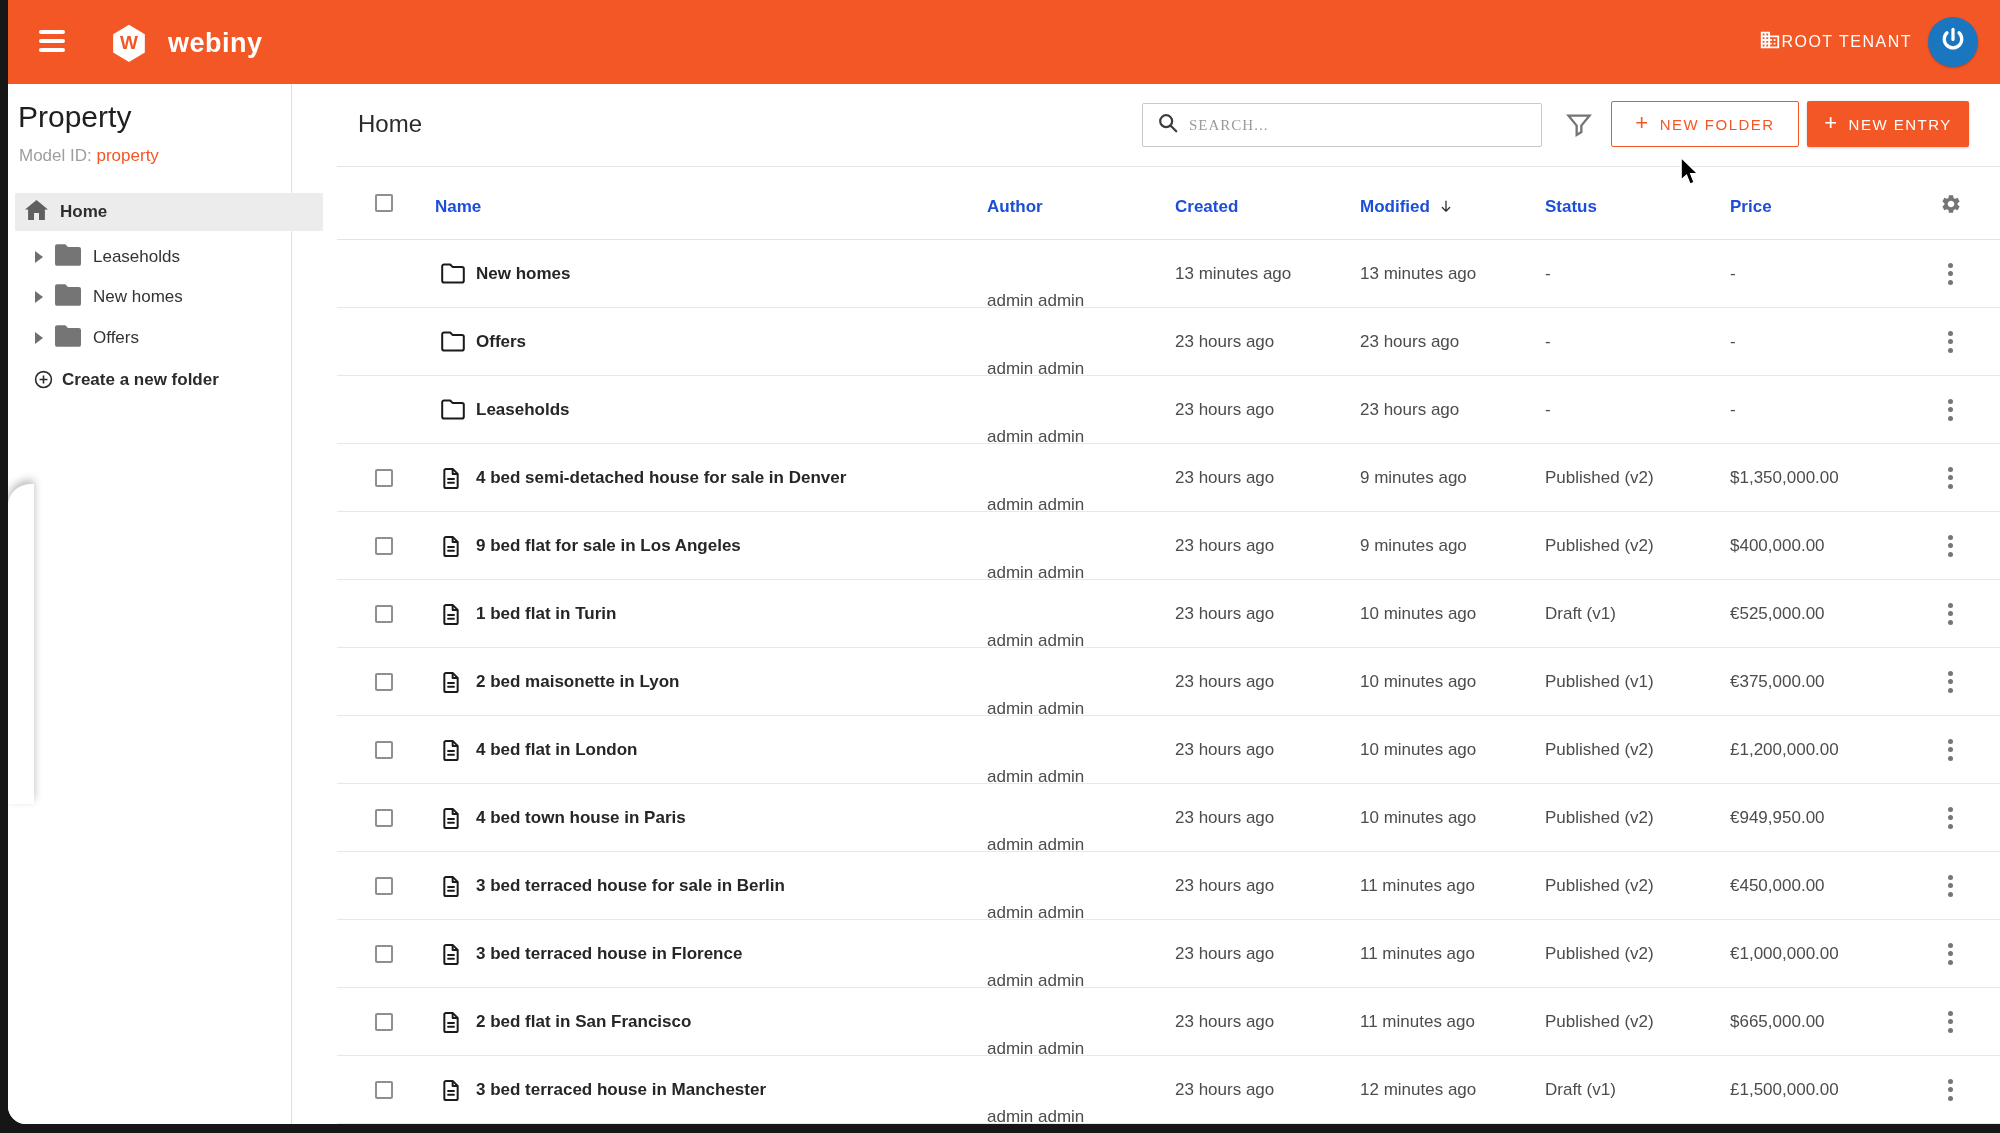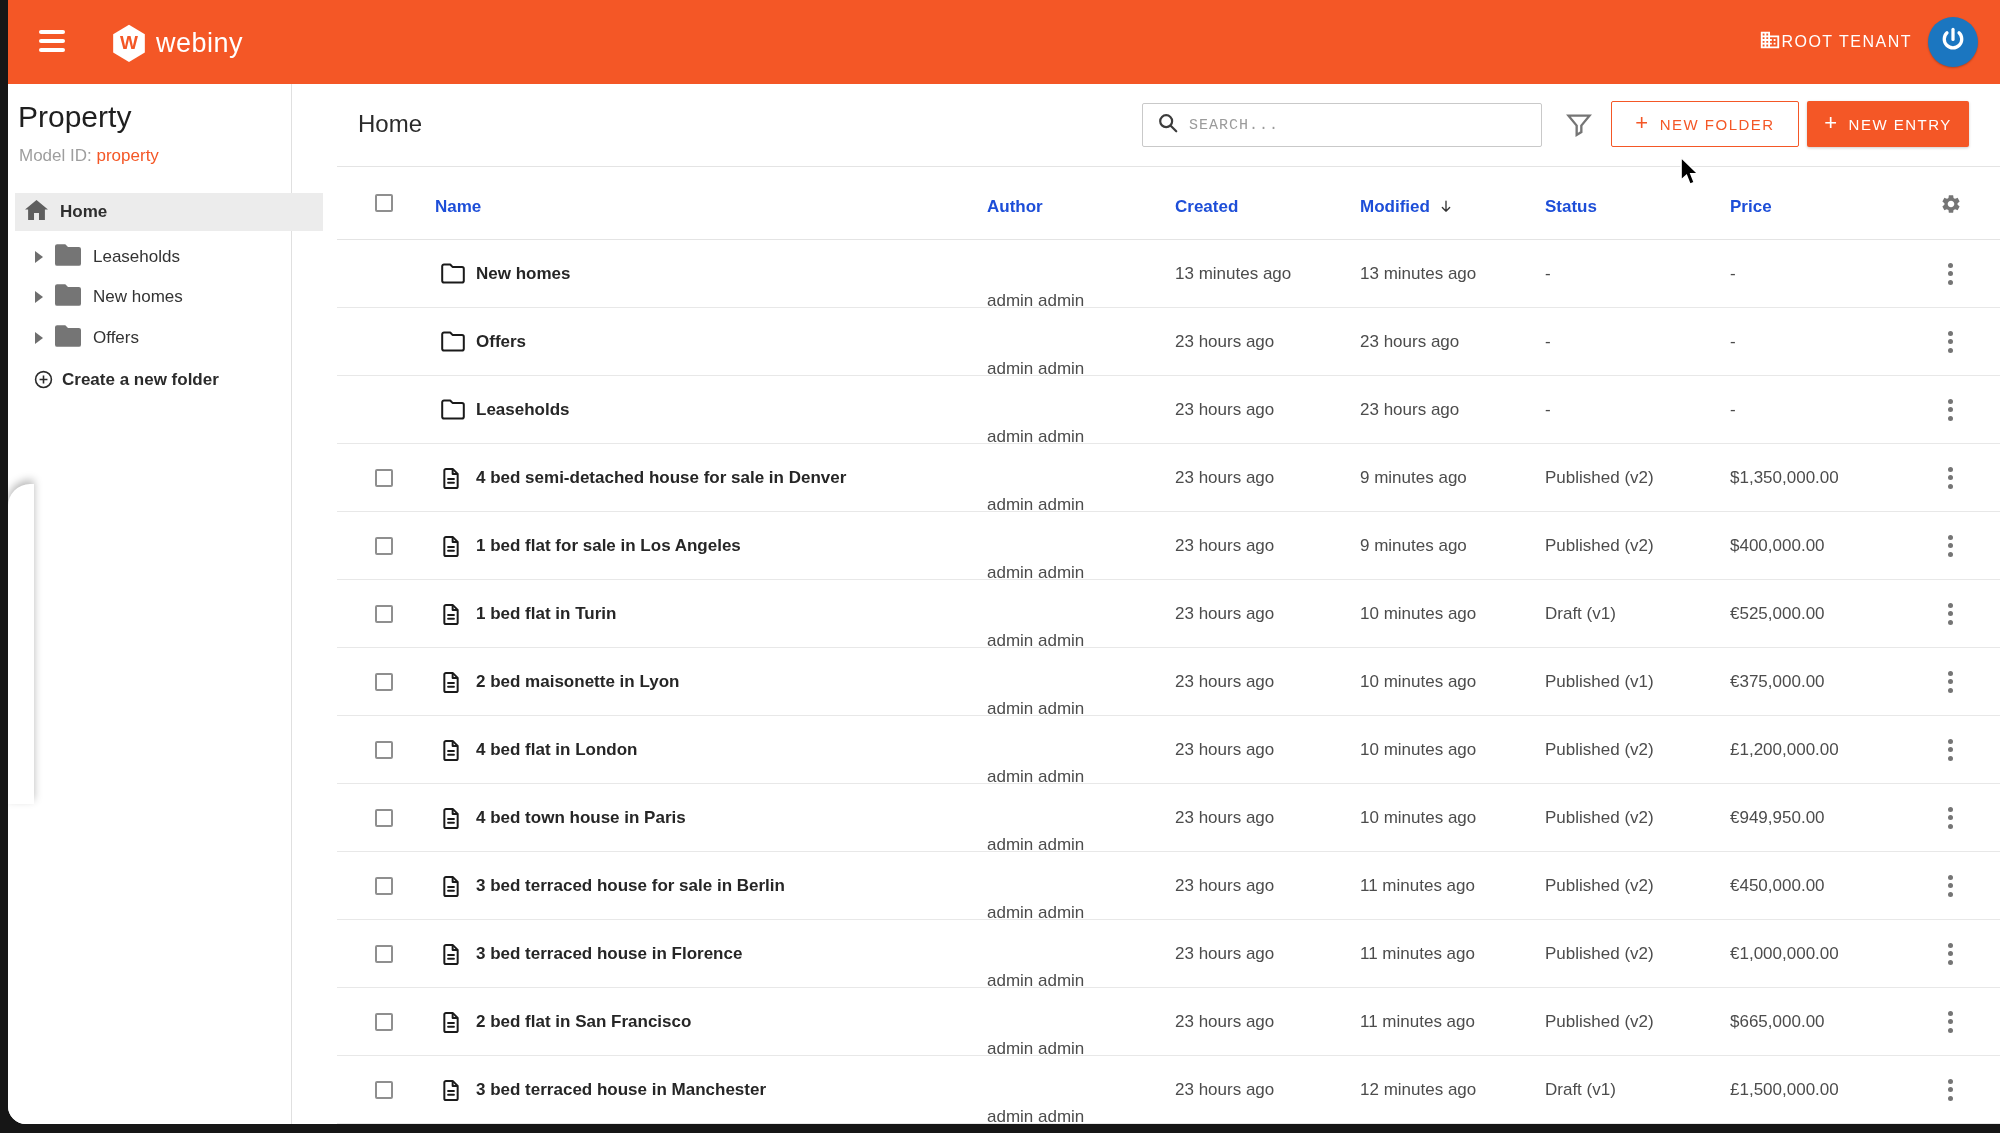--- a/index.html
+++ b/index.html
@@ -11,21 +11,21 @@
 
   
   .topbar { position:absolute; left:0; top:0; right:0; height:84px; background:#f45726; }
   .hamburger { position:absolute; left:31px; top:30px; width:26px; height:22px; cursor:pointer; }
   .hamburger span { display:block; height:4px; background:#fff; border-radius:2px; margin-bottom:5px; }
   .logo { position:absolute; left:102px; top:23px; display:flex; align-items:center; }
   .hexwrap { position:relative; width:38px; height:40px; }
   .hexwrap .w { position:absolute; left:0; top:0; width:100%; height:100%;
                 display:flex; align-items:center; justify-content:center;
                 color:#f45726; font-size:19px; font-weight:800; }
-  .brand { color:#fff; font-size:27px; font-weight:400; letter-spacing:.5px; margin-left:8px; }
+  .brand { color:#fff; font-size:27px; font-weight:700; letter-spacing:.5px; margin-left:20px; }
   .topbar-right { position:absolute; right:22px; top:0; height:84px; display:flex; align-items:center; gap:16px; }
   .tenant { display:flex; align-items:center; color:#fff; font-size:16px;
             letter-spacing:1.5px; font-weight:400; cursor:pointer; }
   .avatar { width:50px; height:50px; border-radius:50%; background:#1b76c0;
             display:flex; align-items:center; justify-content:center;
             box-shadow:0 1px 2px rgba(0,0,0,.25); cursor:pointer; }
 
   
   .sidebar { position:absolute; left:0; top:84px; bottom:0; width:284px; background:#fff;
              border-right:1px solid #e0e0e0; }
@@ -48,21 +48,21 @@
   .edge-corner { position:absolute; left:0; top:400px; width:26px; height:320px; background:#fff;
                  border-top-left-radius:22px; box-shadow:0 -4px 9px rgba(0,0,0,.28); }
 
   
   .content { position:absolute; left:329px; top:84px; right:0; bottom:0; background:#fff; }
   .toolbar { position:absolute; left:0; top:0; right:0; height:83px; border-bottom:1px solid #e4e4e4; }
   .page-title { position:absolute; left:21px; top:26px; font-size:24px; color:#2b2b2b; font-weight:400; }
   .search { position:absolute; left:805px; top:19px; width:400px; height:44px;
             border:1px solid #c9c9c9; border-radius:2px; background:#fff;
             display:flex; align-items:center; }
-  .search input { border:0; outline:none; flex:1; font-family:Liberation Mono, monospace;
+  .search input { border:0; outline:none; flex:1; font-family:Liberation Serif, serif;
                   font-size:15px; letter-spacing:1px; color:#8b5cf6; margin-left:10px; }
   .search input::placeholder { color:#9b9b9b; }
   .search .mag { margin-left:14px; }
   .filter-btn { position:absolute; left:1228px; top:27px; width:30px; height:30px; cursor:pointer; }
   .btn { position:absolute; top:17px; height:46px; border-radius:2px; font-size:15px; font-weight:500;
          letter-spacing:1.5px; display:flex; align-items:center; justify-content:center; gap:10px;
          cursor:pointer; font-family:"Liberation Sans",sans-serif; }
   .btn .plus { font-size:22px; font-weight:400; line-height:1; margin-top:-2px; }
   .btn-outline { left:1274px; width:188px; background:#fff; border:1px solid #f45726; color:#f45726; }
   .btn-solid  { left:1470px; width:162px; background:#f45726; border:0; color:#fff;
@@ -323,21 +323,21 @@
         <div class="row">
     <div class="checkbox"></div>
 
     <span class="icon doc-svg">
       <svg width="20" height="23" viewBox="0 0 24 26" fill="none" stroke="#1a1a1a" stroke-width="2.4" stroke-linejoin="round">
         <path d="M14 1.5H6a2 2 0 0 0-2 2v19a2 2 0 0 0 2 2h12a2 2 0 0 0 2-2V7.5z"></path>
         <path d="M14 1.5v6h6"></path>
         <path d="M8.5 13.5h7M8.5 18h7" stroke-linecap="round"></path>
       </svg>
     </span>
-    <span class="cell name">1 bed flat for sale in Los Angeles</span>
+    <span class="cell name">9 bed flat for sale in Los Angeles</span>
     <span class="cell author">admin admin</span>
     <span class="cell created">23 hours ago</span>
     <span class="cell modified">9 minutes ago</span>
     <span class="cell status">Published (v2)</span>
     <span class="cell price">$400,000.00</span>
     <span class="kebab">
             <i></i>
             <i></i>
             <i></i>
           </span>

